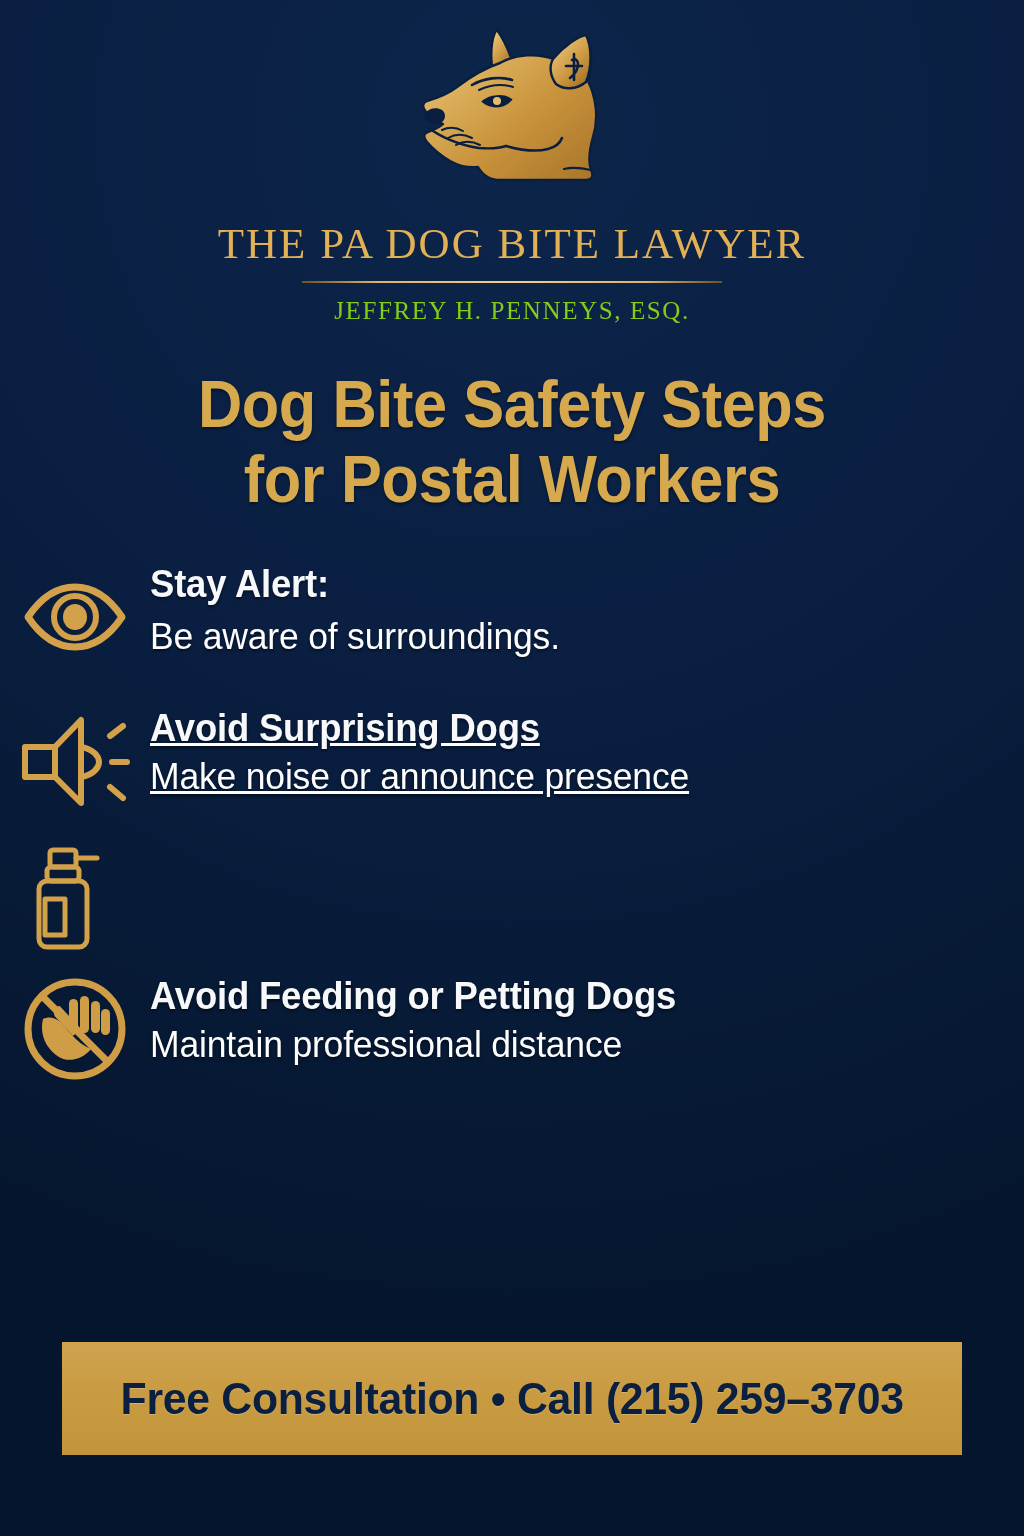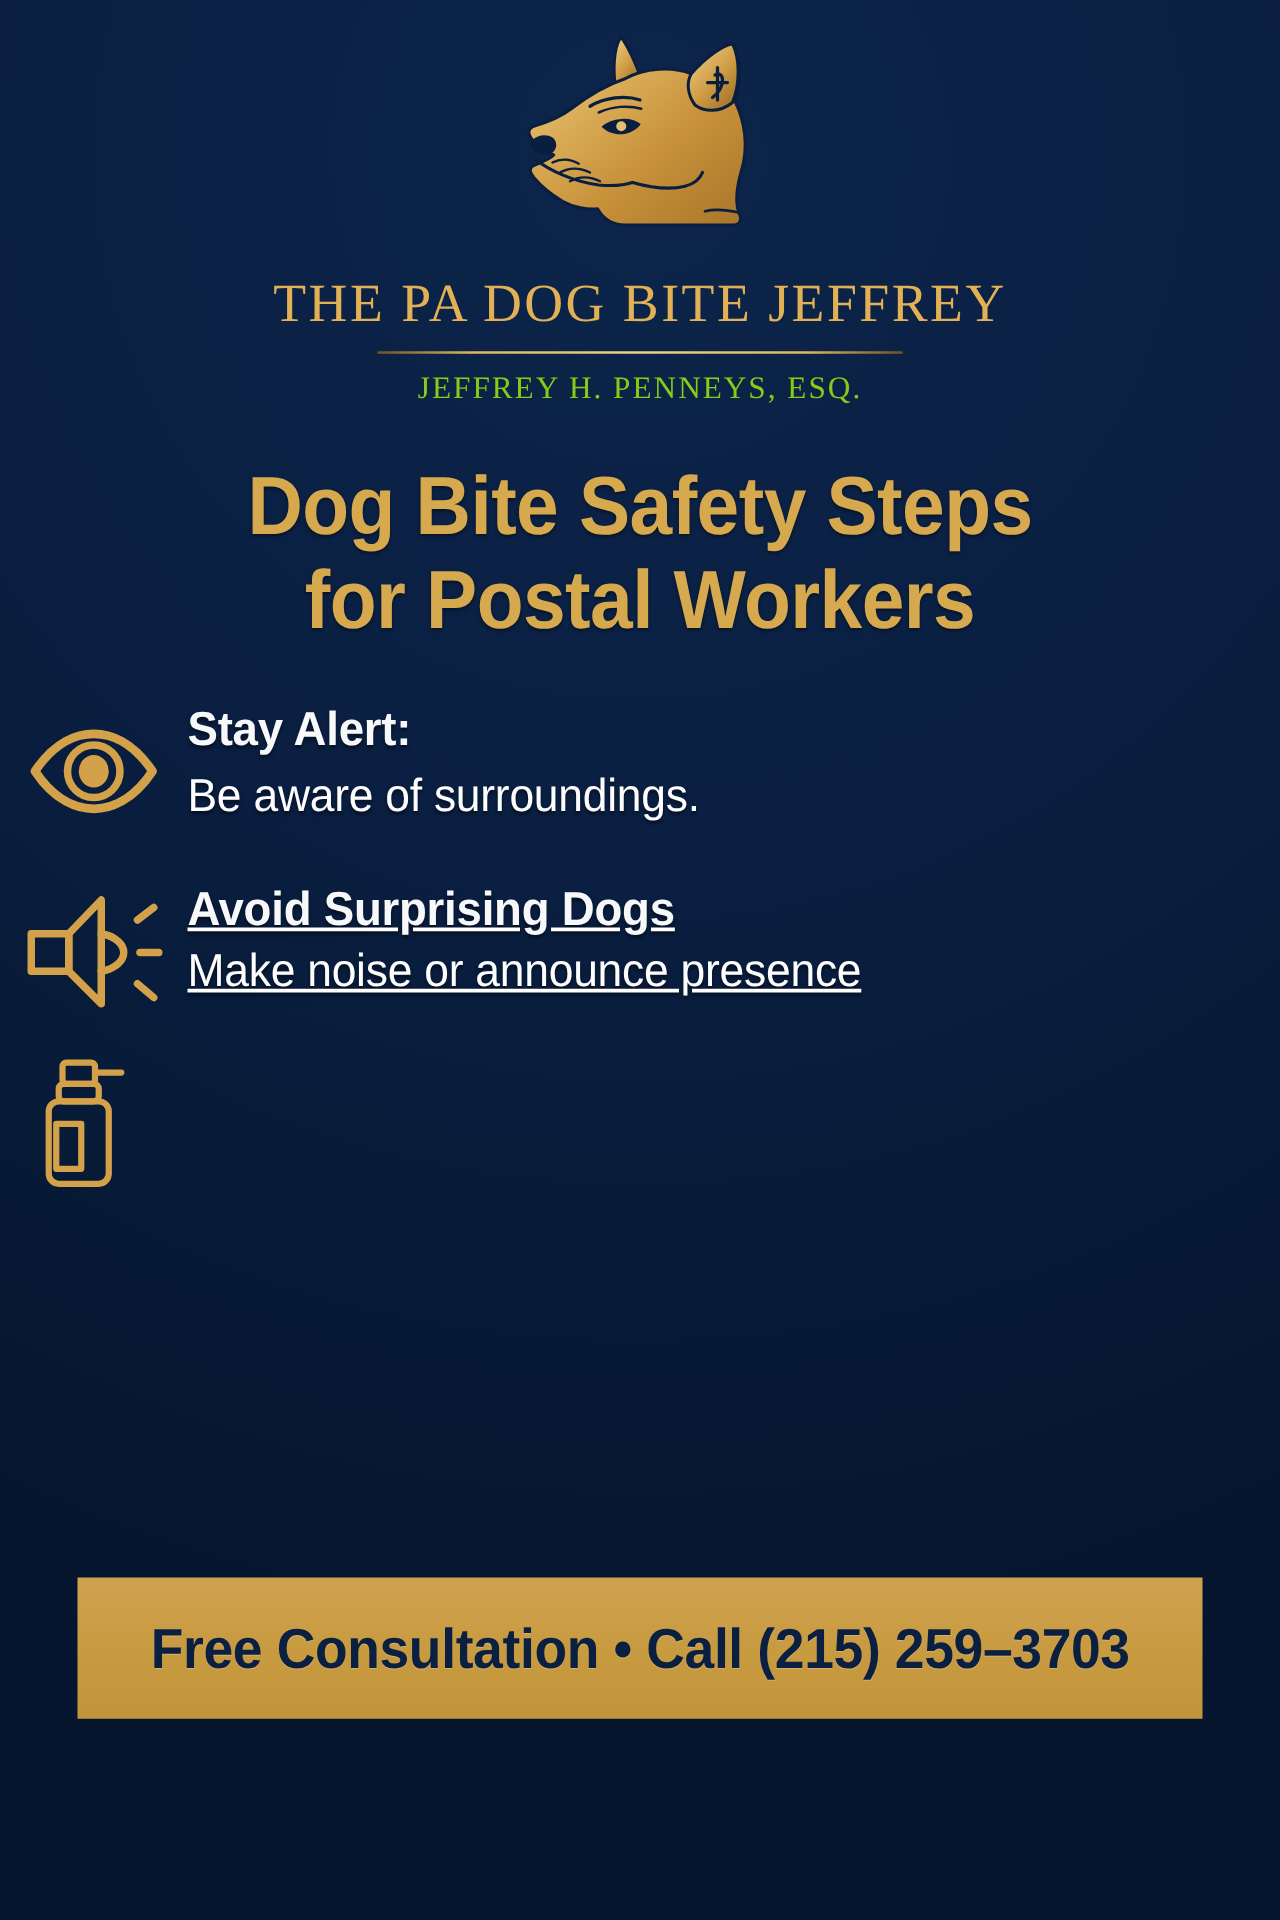--- a/index.html
+++ b/index.html
@@ -103,21 +103,21 @@
   
   .step.s1 { min-height:128px; margin-bottom:16px; }
   .step.s1 .step-desc { margin-top:8px; }
   .step.s2 { min-height:124px;text-decoration:underline; }
   .step.s5 { margin-bottom:0; }
 
   
   .cta {
     position:absolute;
     left:62px;
-    top:1262px;
+    top:1342px;
     width:900px;
     height:113px;
     background:linear-gradient(180deg,#cfa250 0%,#c89b41 50%,#c2953c 100%);
     display:flex;
     align-items:center;
     justify-content:center;
   }
   .cta-text {
     color:#0b1f40;
     font-size:45px;
@@ -171,21 +171,21 @@
       <path d="M86 84 C94 77 108 76 116 82" fill="none" stroke="#0a1f40" stroke-width="2"></path>
       <ellipse cx="101" cy="83" rx="4" ry="4" fill="#e6bd6c"></ellipse>
 
       <path d="M76 67 C88 60 104 58 116 62" fill="none" stroke="#0a1f40" stroke-width="2.6" stroke-linecap="round"></path>
       <path d="M83 72 C94 67 107 66 117 69" fill="none" stroke="#0a1f40" stroke-width="2" stroke-linecap="round"></path>
 
       <path d="M110 128 C124 132 140 134 152 131 C160 129 164 125 166 120" fill="none" stroke="#0a1f40" stroke-width="2.6" stroke-linecap="round"></path>
       <path d="M195 152 C186 150 176 149 168 151" fill="none" stroke="#0a1f40" stroke-width="2.2" stroke-linecap="round"></path>
     </svg>
 
-    <div class="brand-name">THE PA DOG BITE JEFFREY</div>
+    <div class="brand-name">THE PA DOG BITE LAWYER</div>
     <div class="brand-rule"></div>
     <div class="brand-sub">JEFFREY H. PENNEYS, ESQ.</div>
   </div>
 
   <h1 class="headline">
     <span class="hl-line">Dog Bite Safety Steps</span>
     <span class="hl-line">for Postal Workers</span>
   </h1>
 
   <div class="steps">
@@ -227,20 +227,42 @@
           <rect x="21" y="3" width="26" height="17" rx="3" fill="none" stroke="#d3a14a" stroke-width="5" stroke-linejoin="round"></rect>
           <path d="M47 11 L68 11" fill="none" stroke="#d3a14a" stroke-width="5" stroke-linecap="round"></path>
           <rect x="18" y="20" width="32" height="14" rx="4" fill="none" stroke="#d3a14a" stroke-width="5" stroke-linejoin="round"></rect>
           <rect x="10" y="34" width="48" height="66" rx="8" fill="none" stroke="#d3a14a" stroke-width="5" stroke-linejoin="round"></rect>
           <rect x="16" y="52" width="20" height="36" fill="none" stroke="#d3a14a" stroke-width="5" stroke-linejoin="round"></rect>
         </svg>
       </div>
     </div>
 
 
+    <div class="step s5">
+      <div class="step-icon">
+        <svg width="108" height="108" viewBox="0 0 108 108">
+
+          <g fill="#cf9d46">
+            <rect x="48" y="24" width="9" height="34" rx="4.5"></rect>
+            <rect x="59" y="21" width="9" height="37" rx="4.5"></rect>
+            <rect x="70" y="26" width="9" height="32" rx="4.5"></rect>
+            <rect x="80" y="34" width="9" height="26" rx="4.5"></rect>
+            <path d="M22 44 C30 40 38 44 44 52 C52 62 60 70 70 74 C62 84 48 88 38 82 C26 75 18 60 22 44 Z"></path>
+            <path d="M44 30 L57 58 L47 62 L36 38 C34 32 42 27 44 30 Z" transform="rotate(-18 46 46)"></path>
+          </g>
+
+          <circle cx="54" cy="54" r="47" fill="none" stroke="#cf9d46" stroke-width="7"></circle>
+          <path d="M21 21 L87 87" fill="none" stroke="#cf9d46" stroke-width="7" stroke-linecap="round"></path>
+        </svg>
+      </div>
+      <div class="step-text">
+        <div class="step-title">Avoid Feeding or Petting Dogs</div>
+        <div class="step-desc">Maintain professional distance</div>
+      </div>
+    </div>
 
   </div>
 
   <div class="cta">
     <span class="cta-text">Free Consultation • Call (215) 259–3703</span>
   </div>
 
 </div>
 
 </body></html>

